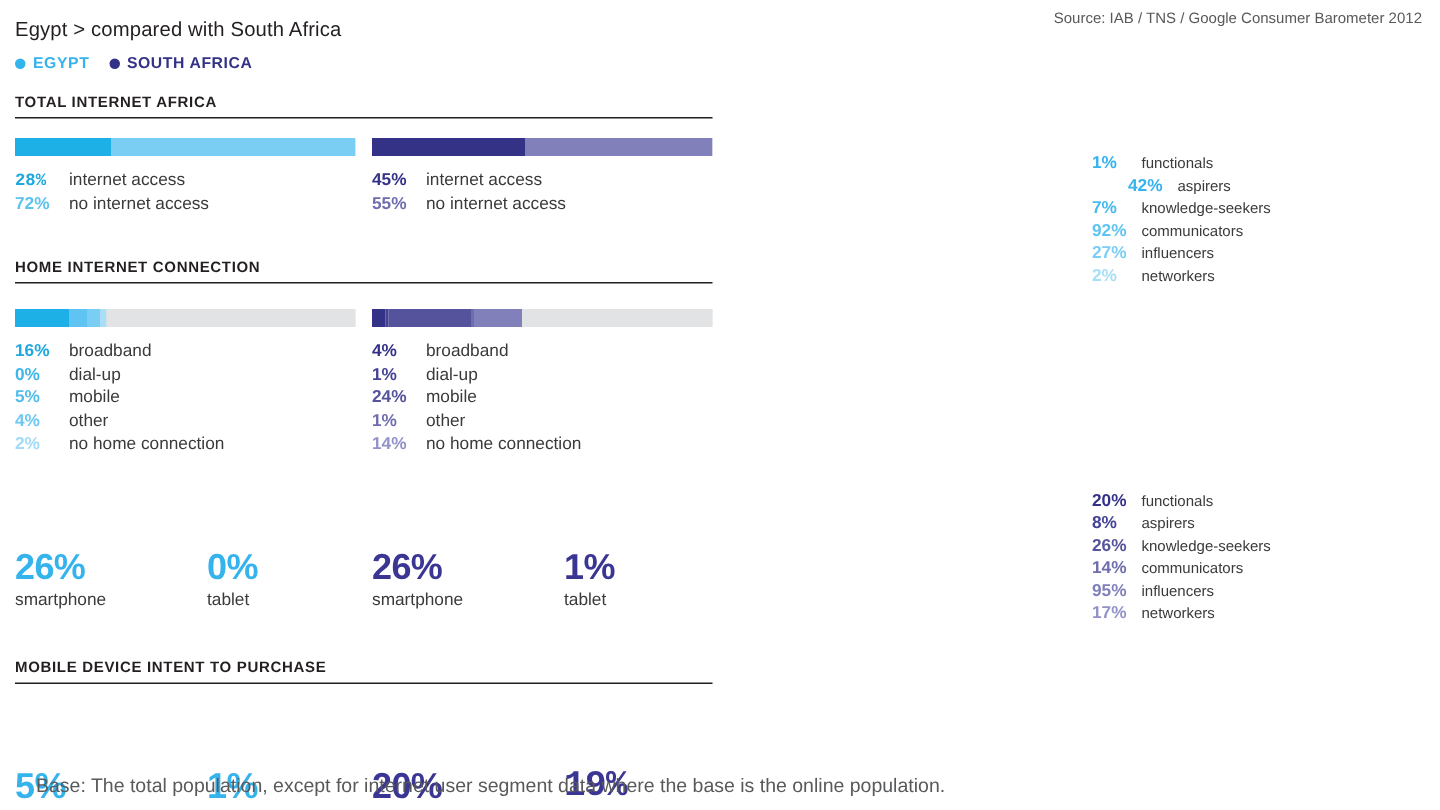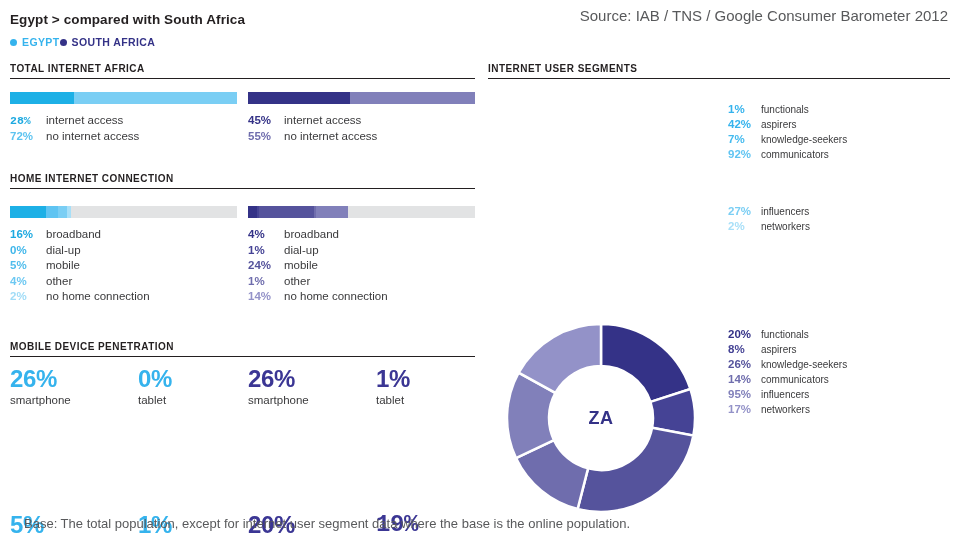--- a/index.html
+++ b/index.html
@@ -9,27 +9,27 @@
     font-family:"Liberation Sans", sans-serif;
     color:#231f20;
     overflow:hidden;
     position:relative;
   }
   .page{position:relative;width:960px;height:540px;}
 
   
   .hdr-title{
     position:absolute;left:10px;top:12px;
-    font-size:13.5px;font-weight:bold;color:#231f20;letter-spacing:.1px;
+    font-size:13.5px;font-weight:normal;color:#231f20;letter-spacing:.1px;
   }
   .hdr-source{
     position:absolute;right:12px;top:7px;
-    font-size:15px;color:#58595b;
-  }
-  .legend-top{position:absolute;left:10px;top:36px;display:flex;align-items:center;text-align:right;}
+    font-size:10px;color:#58595b;
+  }
+  .legend-top{position:absolute;left:10px;top:36px;display:flex;align-items:center;gap:13px;text-align:right;}
   .lg-item{display:flex;align-items:center;gap:5px;font-size:10.5px;font-weight:bold;letter-spacing:.4px;}
   .lg-dot{width:7px;height:7px;border-radius:50%;display:block;}
 
   
   .sec{position:absolute;}
   .sec-title{
     font-size:10px;font-weight:bold;letter-spacing:.45px;color:#231f20;
     padding-bottom:4px;
   }
   .sec-rule{height:1px;background:#231f20;width:100%;}
@@ -184,103 +184,88 @@
           <span class="pct" style="color: rgb(111, 109, 173);">1%</span>
           <span class="lbl">other</span>
         </div>
         <div class="row">
           <span class="pct" style="color: rgb(147, 146, 200);">14%</span>
           <span class="lbl">no home connection</span>
         </div>
       </div>
   </div>
 
-  <div class="sec" style="left:10px;top:341px;width:465px;">
-    <div class="sec-title">MOBILE DEVICE PENETRATION</div>
-    <div class="sec-rule"></div>
-  </div>
   <div id="stats-mdp" style="position: relative; left: 10px; top: 366px; width: 465px; height: 48px;">
       <div class="stat" style="position: absolute; left: 0px; top: 0px;">
         <div class="num" style="color: rgb(53, 179, 237);">26%</div>
         <div class="cap">smartphone</div>
       </div>
       <div class="stat" style="position: absolute; left: 128px; top: 0px;">
         <div class="num" style="color: rgb(53, 179, 237);">0%</div>
         <div class="cap">tablet</div>
       </div>
       <div class="stat" style="position: absolute; left: 238px; top: 0px;">
         <div class="num" style="color: rgb(59, 54, 148);">26%</div>
         <div class="cap">smartphone</div>
       </div>
       <div class="stat" style="position: absolute; left: 366px; top: 0px;">
         <div class="num" style="color: rgb(59, 54, 148);">1%</div>
         <div class="cap">tablet</div>
       </div>
     </div>
 
+  <div class="sec" style="left:10px;top:440px;width:465px;">
+    <div class="sec-title">MOBILE DEVICE INTENT TO PURCHASE</div>
+    <div class="sec-rule"></div>
+  </div>
   <div id="stats-mdi" style="position: relative; left: 10px; top: 464px; width: 465px; height: 48px;">
       <div class="stat" style="position: absolute; left: 0px; top: 0px;">
         <div class="num" style="color: rgb(53, 179, 237);">5%</div>
       </div>
       <div class="stat" style="position: absolute; left: 128px; top: 0px;">
         <div class="num" style="color: rgb(53, 179, 237);">1%</div>
       </div>
       <div class="stat" style="position: absolute; left: 238px; top: 0px;">
         <div class="num" style="color: rgb(59, 54, 148);">20%</div>
       </div>
       <div class="stat" style="position: absolute; left: 366px; top: 0px;">
         <div class="num" style="color: rgb(59, 54, 148); font-family: Liberation Mono, monospace;">19%</div>
       </div>
     </div>
 
   <div class="basenote">Base: The total population, except for internet user segment data where the base is the online population.</div>
 
-  <div class="sec" style="left:488px;top:63px;width:462px;">
-    <div class="sec-title">INTERNET USER SEGMENTS</div>
-    <div class="sec-rule"></div>
-  </div>
 
   <div class="seg-legend" id="legend-eg" style="left:728px;top:102px;">
       <div class="seg-row">
         <span class="pct" style="color: rgb(53, 179, 237);">1%</span>
         <span class="lbl">functionals</span>
       </div>
       <div class="seg-row">
-        <span class="pct" style="color: rgb(53, 179, 237);">42%</span>
+        <span class="pct" style="color: rgb(53, 179, 237); margin-left: 24px;">42%</span>
         <span class="lbl">aspirers</span>
       </div>
       <div class="seg-row">
         <span class="pct" style="color: rgb(69, 187, 239);">7%</span>
         <span class="lbl">knowledge-seekers</span>
       </div>
       <div class="seg-row">
         <span class="pct" style="color: rgb(95, 196, 242);">92%</span>
         <span class="lbl">communicators</span>
       </div>
       <div class="seg-row">
-        <span class="pct" style="color: rgb(122, 206, 244); margin-top: 42px;">27%</span>
+        <span class="pct" style="color: rgb(122, 206, 244);">27%</span>
         <span class="lbl">influencers</span>
       </div>
       <div class="seg-row">
         <span class="pct" style="color: rgb(167, 223, 248);">2%</span>
         <span class="lbl">networkers</span>
       </div>
     </div>
 
-  <div class="donut-wrap" style="left:505px;top:322px;width:192px;height:192px;">
-    <svg id="donut-za" width="192" height="192" viewBox="0 0 192 192">
-        <path d="M 96 2 A 94 94 0 0 1 185.39931253174444 66.95240252875494 L 145.454938847348 79.93111629250274 A 52 52 0 0 0 96 44 Z" fill="#343287" stroke="#ffffff" stroke-width="2.5"></path>
-        <path d="M 185.39931253174444 66.95240252875494 A 94 94 0 0 1 188.33500156849675 113.61384357105814 L 147.07893703789182 105.74382835845769 A 52 52 0 0 0 145.454938847348 79.93111629250274 Z" fill="#454395" stroke="#ffffff" stroke-width="2.5"></path>
-        <path d="M 188.33500156849675 113.61384357105814 A 94 94 0 0 1 72.62315060650364 187.0468171460913 L 83.06812586742754 146.36632437868883 A 52 52 0 0 0 147.07893703789182 105.74382835845769 Z" fill="#55539c" stroke="#ffffff" stroke-width="2.5"></path>
-        <path d="M 72.62315060650364 187.0468171460913 A 94 94 0 0 1 10.946257068194157 136.0232534071168 L 48.94899327176698 118.14052316138377 A 52 52 0 0 0 83.06812586742754 146.36632437868883 Z" fill="#6f6dad" stroke="#ffffff" stroke-width="2.5"></path>
-        <path d="M 10.946257068194157 136.0232534071168 A 94 94 0 0 1 13.627172075876828 50.715154634438754 L 50.432052637719096 70.9488089467108 A 52 52 0 0 0 48.94899327176698 118.14052316138377 Z" fill="#8180ba" stroke="#ffffff" stroke-width="2.5"></path>
-        <path d="M 13.627172075876828 50.715154634438754 A 94 94 0 0 1 95.99999999999999 2 L 95.99999999999999 44 A 52 52 0 0 0 50.432052637719096 70.9488089467108 Z" fill="#9392c8" stroke="#ffffff" stroke-width="2.5"></path>
-      </svg>
-    <div class="donut-center" id="center-za" style="color: rgb(52, 50, 135);">ZA</div>
-  </div>
   <div class="seg-legend" id="legend-za" style="left:728px;top:327px;">
       <div class="seg-row">
         <span class="pct" style="color: rgb(52, 50, 135);">20%</span>
         <span class="lbl">functionals</span>
       </div>
       <div class="seg-row">
         <span class="pct" style="color: rgb(69, 67, 149);">8%</span>
         <span class="lbl">aspirers</span>
       </div>
       <div class="seg-row">

